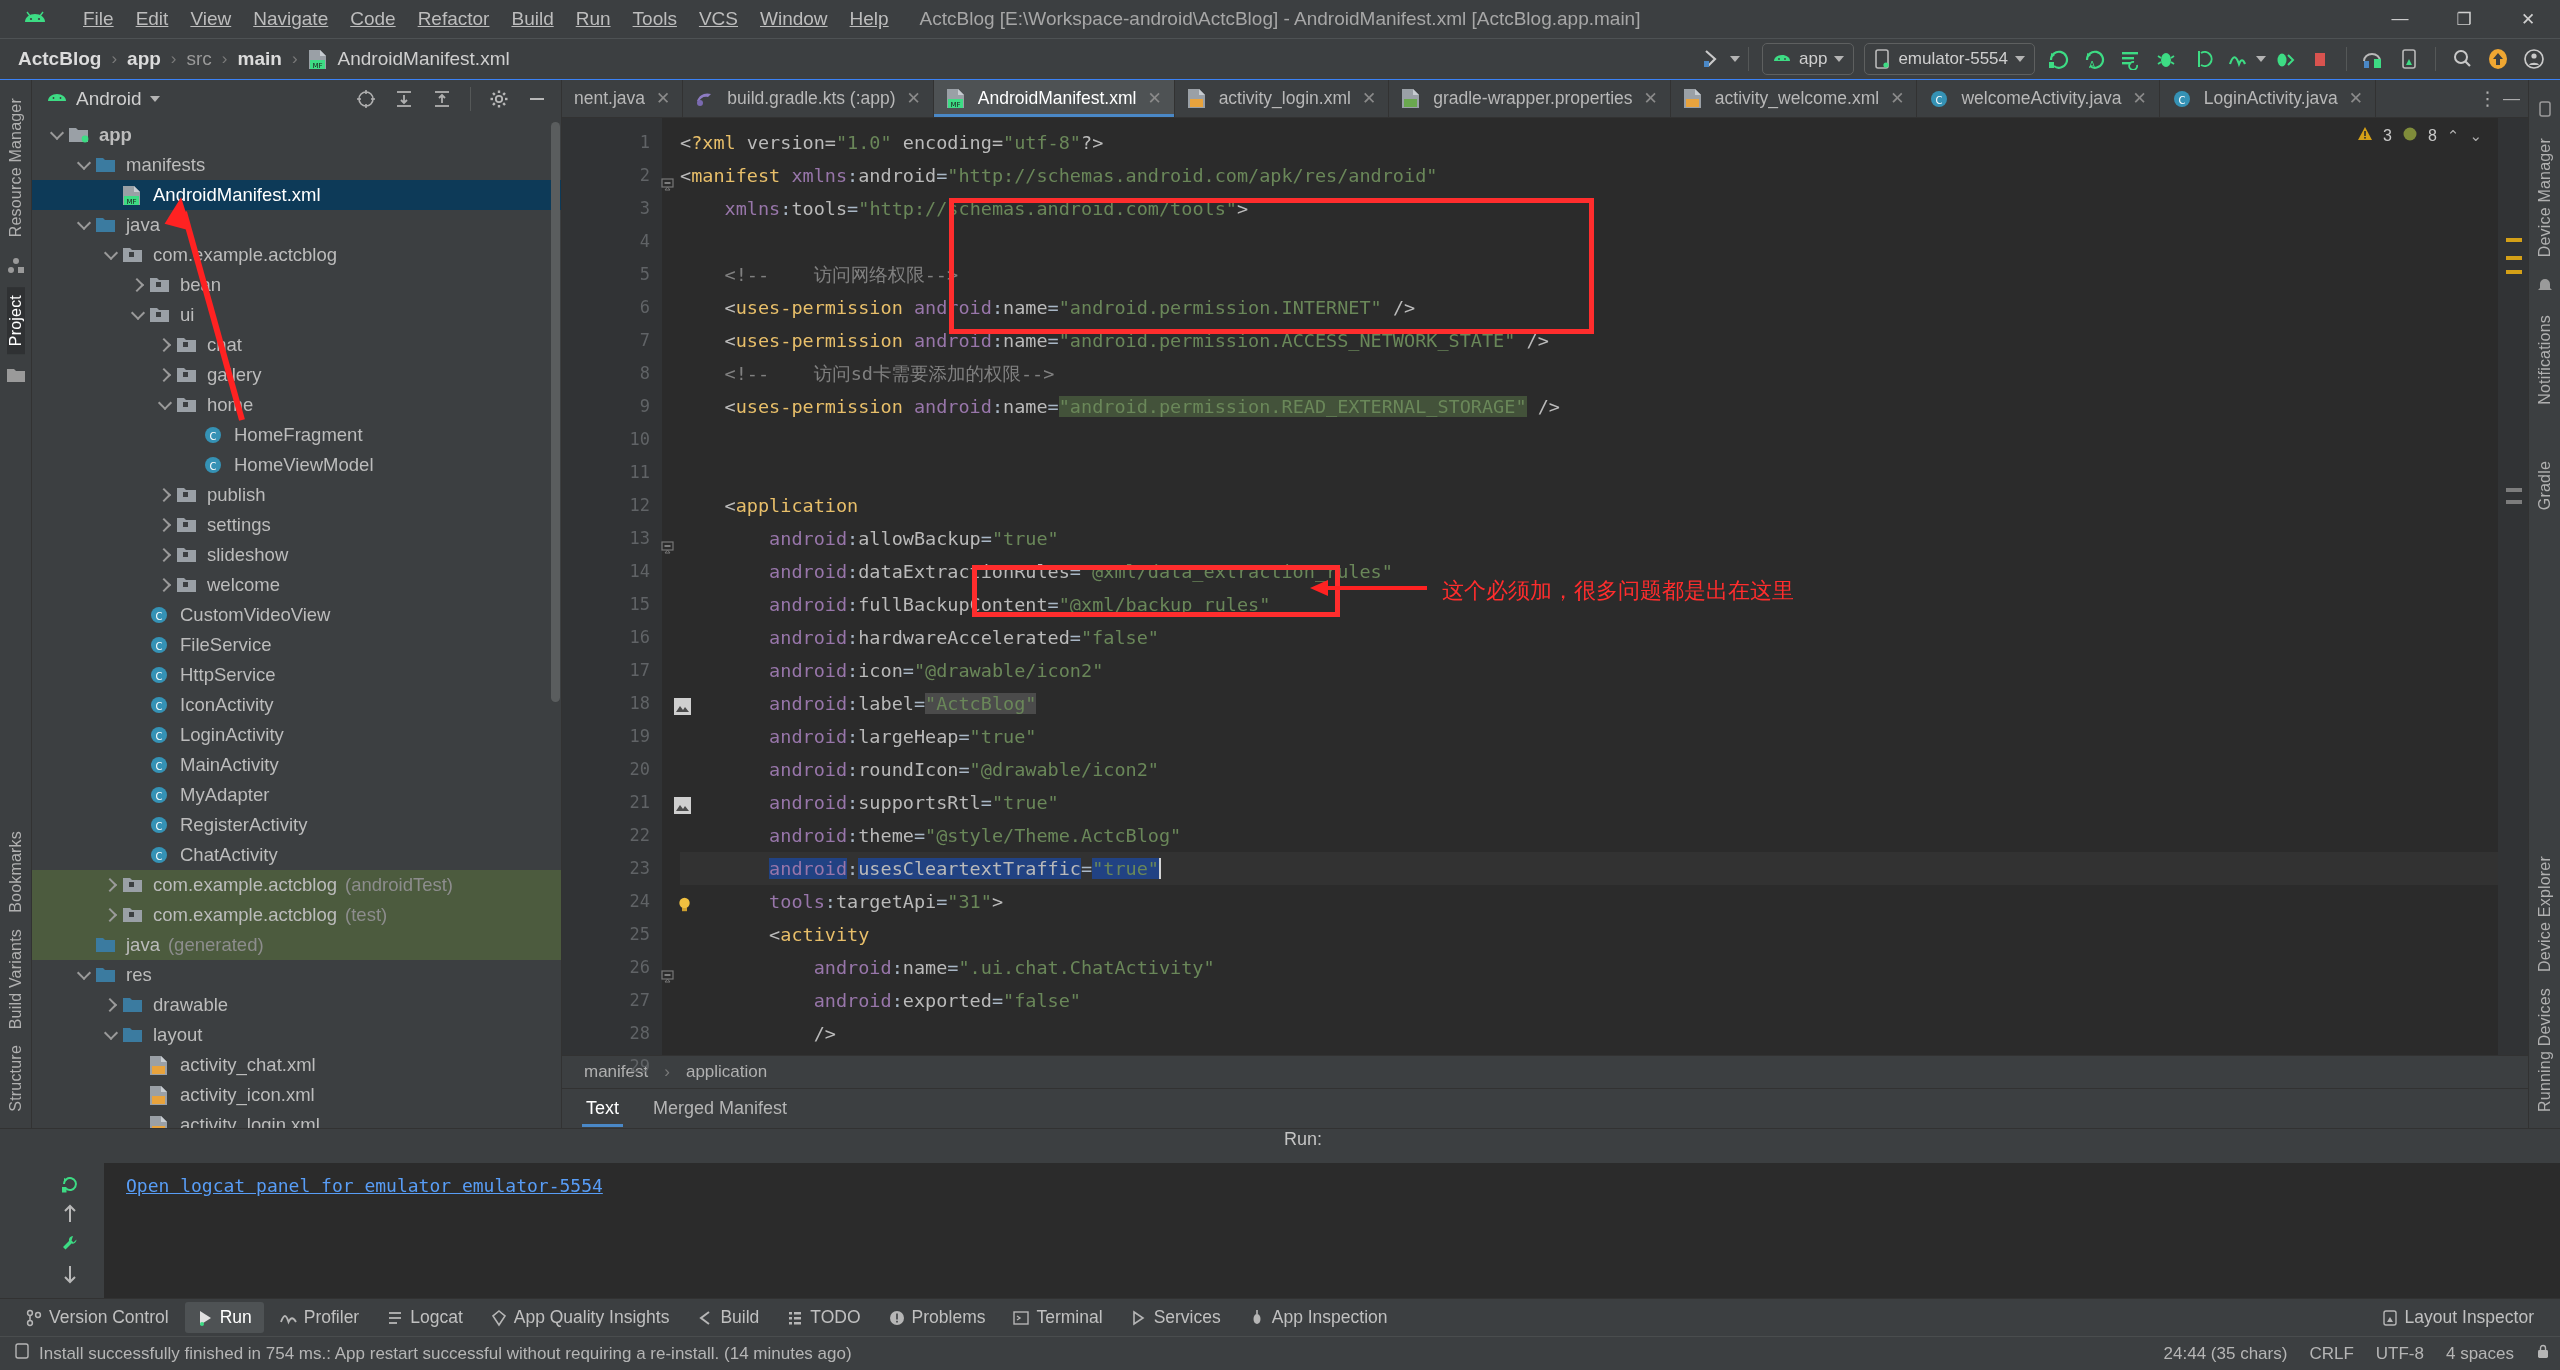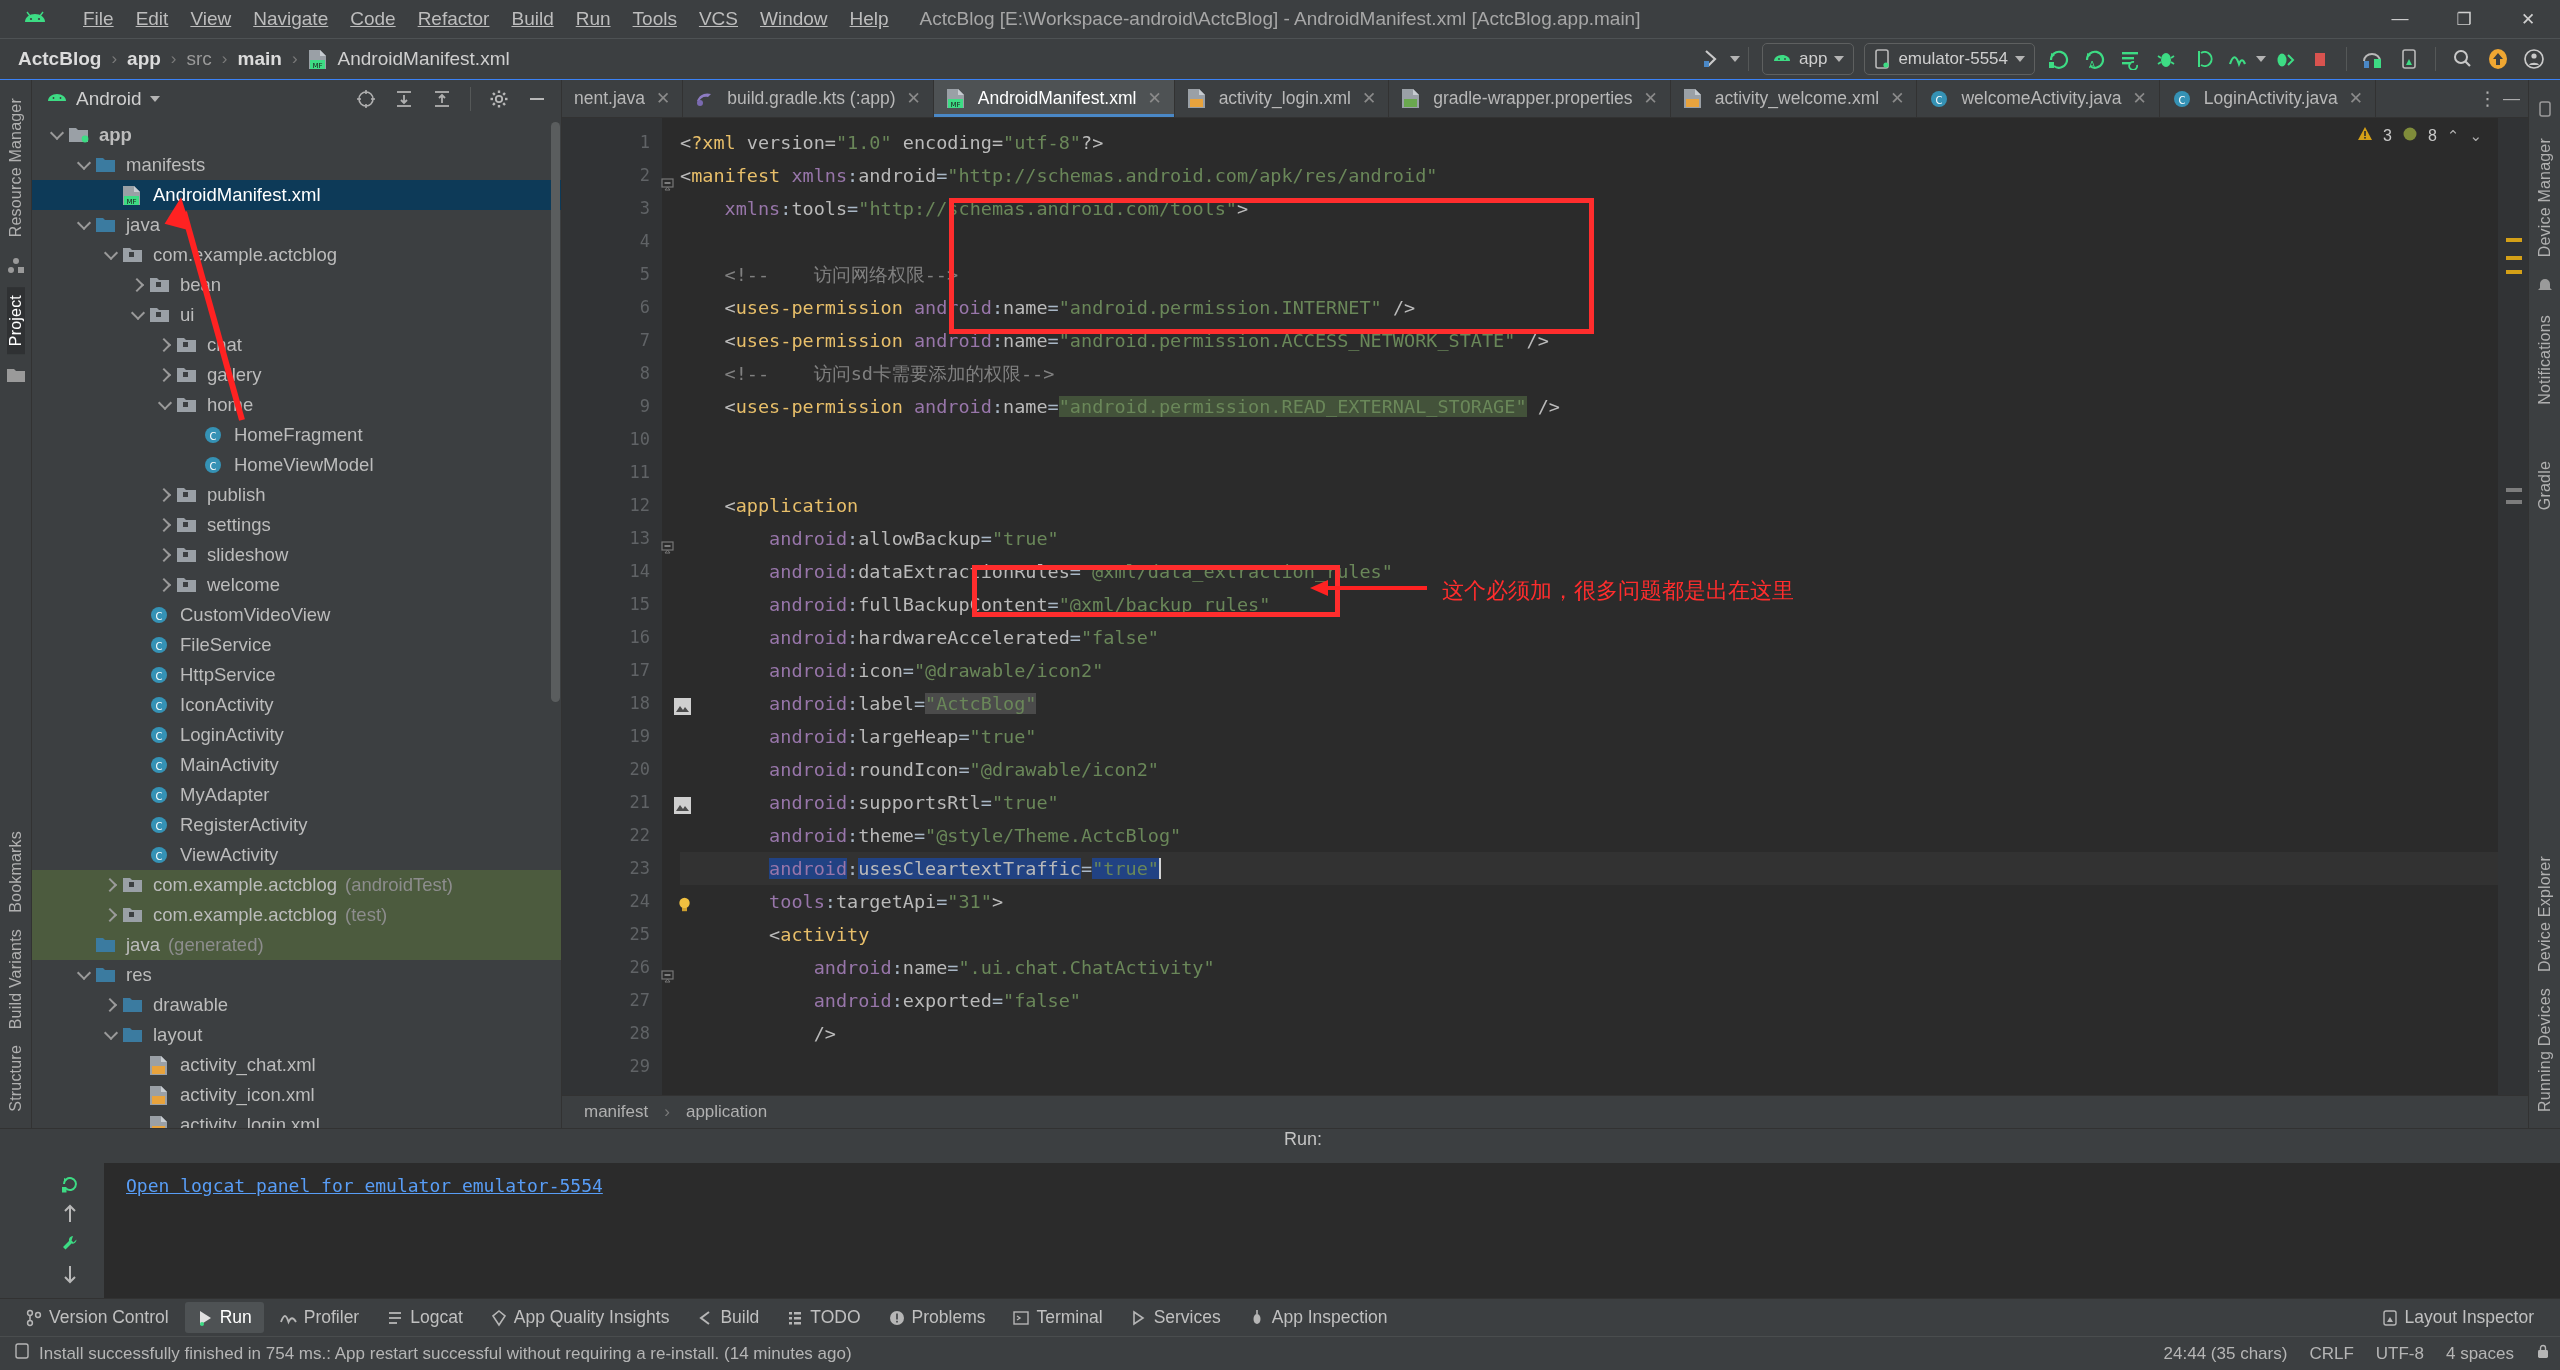--- a/index.html
+++ b/index.html
@@ -734,21 +734,21 @@
             <span class="lbl">RegisterActivity</span>
           </div>
           <div class="tree-row" style="padding-left: 95px;">
             <span class="tw"></span>
             <span class="ic">
               <svg width="20" height="20" viewBox="0 0 20 20">
                 <circle cx="10" cy="10" r="8" fill="#3592b5"></circle>
                 <text x="10" y="14.5" font-size="10" fill="#ffffff" text-anchor="middle" font-family="DejaVu Sans, sans-serif">C</text>
               </svg>
             </span>
-            <span class="lbl">ViewActivity</span>
+            <span class="lbl">ChatActivity</span>
           </div>
           <div class="tree-row green" style="padding-left: 68px;">
             <span class="tw">
               <i class="arrow-r"></i>
             </span>
             <span class="ic">
               <svg width="22" height="18" viewBox="0 0 22 18">
                 <path d="M1 2h7l2 2h10v12H1z" fill="#9aa0a6"></path>
                 <rect x="7" y="6" width="5" height="5" fill="#3c3f41"></rect>
               </svg>
@@ -1059,20 +1059,24 @@
           <span style="color:#b0b0b0;font-size:15px;">⌄</span>
         </div>
       </div>
 
       <div class="editor-footer">
         <div class="bcrumb2">
           <span>manifest</span>
           <span class="crumb-sep">›</span>
           <span>application</span>
         </div>
+        <div class="view-tabs">
+          <div class="vtab active">Text</div>
+          <div class="vtab">Merged Manifest</div>
+        </div>
       </div>
     </div>
 
     <div class="right-strip">
       <div class="strip-ico">
         <svg width="18" height="18" viewBox="0 0 18 18">
             <rect x="4" y="2" width="10" height="14" rx="2" stroke="#9a9a9a" stroke-width="1.5" fill="none"></rect>
           </svg>
       </div>
       <div class="vert-label">Device Manager</div>

